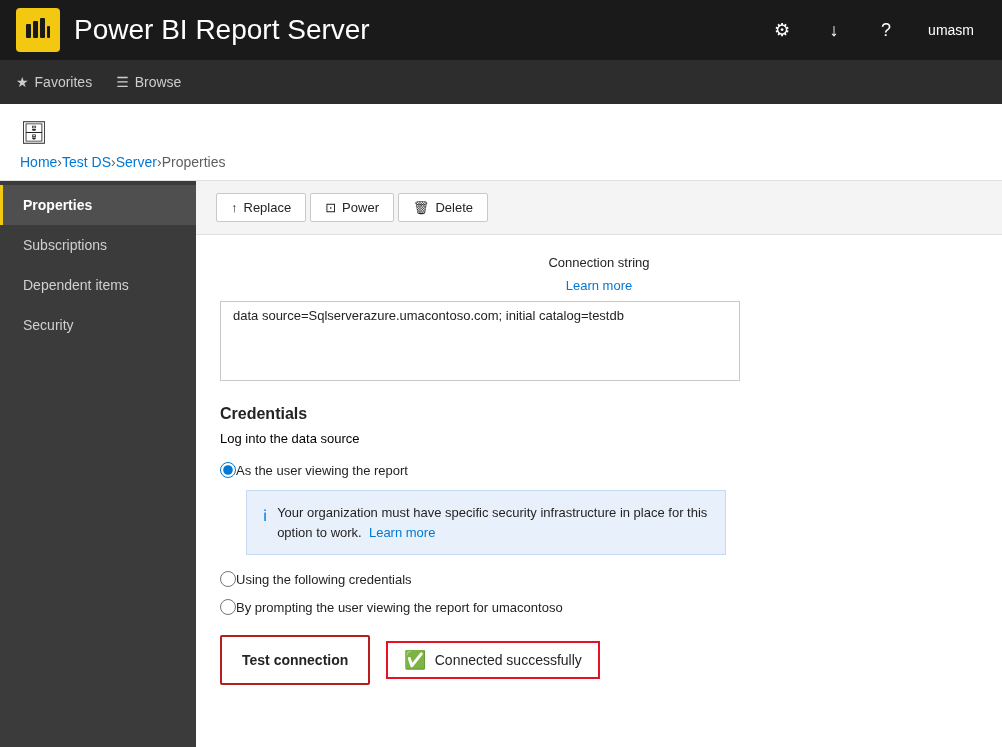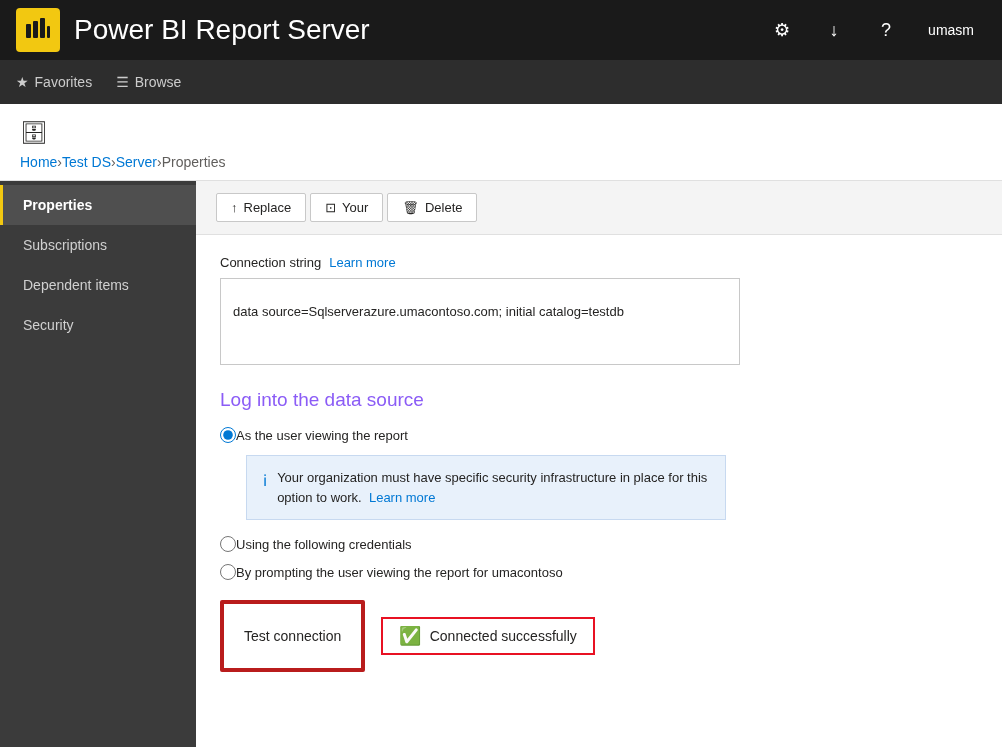--- a/index.html
+++ b/index.html
@@ -176,52 +176,53 @@
     }
 
     
     .section-label {
       font-size: 13px;
       color: #252423;
       margin-bottom: 8px;
       display: flex;
       align-items: center;
       gap: 8px;
+      flex-direction: column;
     }
     .section-label a {
       color: #0078d4;
       text-decoration: none;
       cursor: pointer;
     }
 
     .connection-string-box {
       width: 520px;
       min-height: 80px;
       border: 1px solid #c8c8c8;
       background: white;
-      padding: 23px 12px;
+      padding: 4px 12px;
       font-size: 13px;
       color: #252423;
       font-family: 'Segoe UI', Arial, sans-serif;
       resize: none;
       margin-bottom: 24px;
       display: block;
       line-height: 1.5;
     }
 
     
     .credentials-title {
       font-size: 16px;
       font-weight: 600;
       color: #252423;
       margin-bottom: 8px;
     }
     .credentials-subtitle {
-      font-size: 19px;
-      color: #8b5cf6;
+      font-size: 13px;
+      color: #000000;
       margin-bottom: 16px;
     }
 
     .radio-option {
       display: flex;
       align-items: flex-end;
       gap: 0;
       margin-bottom: 12px;
       font-size: 13px;
       color: #252423;
@@ -260,26 +261,26 @@
     }
 
     
     .test-connection-area {
       display: flex;
       align-items: center;
       gap: 16px;
       margin-top: 20px;
     }
     .test-btn {
-      padding: 24px 20px;
-      background: white;
-      border: 4px solid #b91c1c;
-      cursor: pointer;
-      font-size: 14px;
-      font-weight: 400;
+      padding: 15px 20px;
+      background: white;
+      border: 2px solid #b91c1c;
+      cursor: pointer;
+      font-size: 14px;
+      font-weight: 700;
       color: #252423;
       border-radius: 2px;
     }
 
     .success-badge {
       display: flex;
       align-items: center;
       gap: 8px;
       border: 2px solid #e81123;
       padding: 6px 16px;
@@ -364,36 +365,37 @@
 
   <div class="content-area">
 
     <div class="toolbar">
       <button class="toolbar-btn">
         <span>↑</span>
         <span>Replace</span>
       </button>
       <button class="toolbar-btn">
         <span>⊡</span>
-        <span>Your</span>
+        <span>Power</span>
       </button>
       <button class="toolbar-btn">
         <span>🗑</span>
         <span>Delete</span>
       </button>
     </div>
 
     <div class="inner-content">
 
       <div class="section-label">
         <span>Connection string</span>
         <a>Learn more</a>
       </div>
       <textarea class="connection-string-box" style="">data source=Sqlserverazure.umacontoso.com; initial catalog=testdb</textarea>
 
+      <div class="credentials-title">Credentials</div>
       <div class="credentials-subtitle">Log into the data source</div>
 
       <label class="radio-option">
         <input type="radio" name="credentials" checked="" style="">
         <span>As the user viewing the report</span>
       </label>
 
       <div class="info-box">
         <span class="info-icon">ℹ</span>
         <span>

